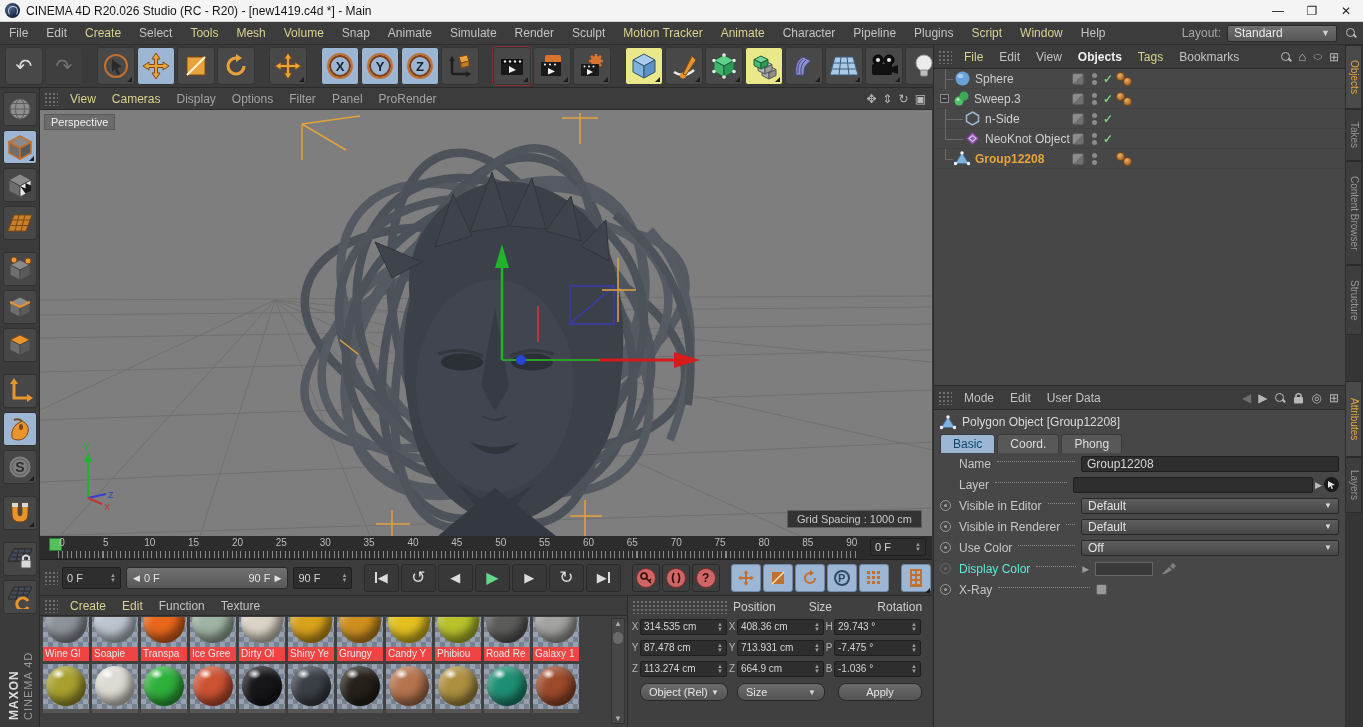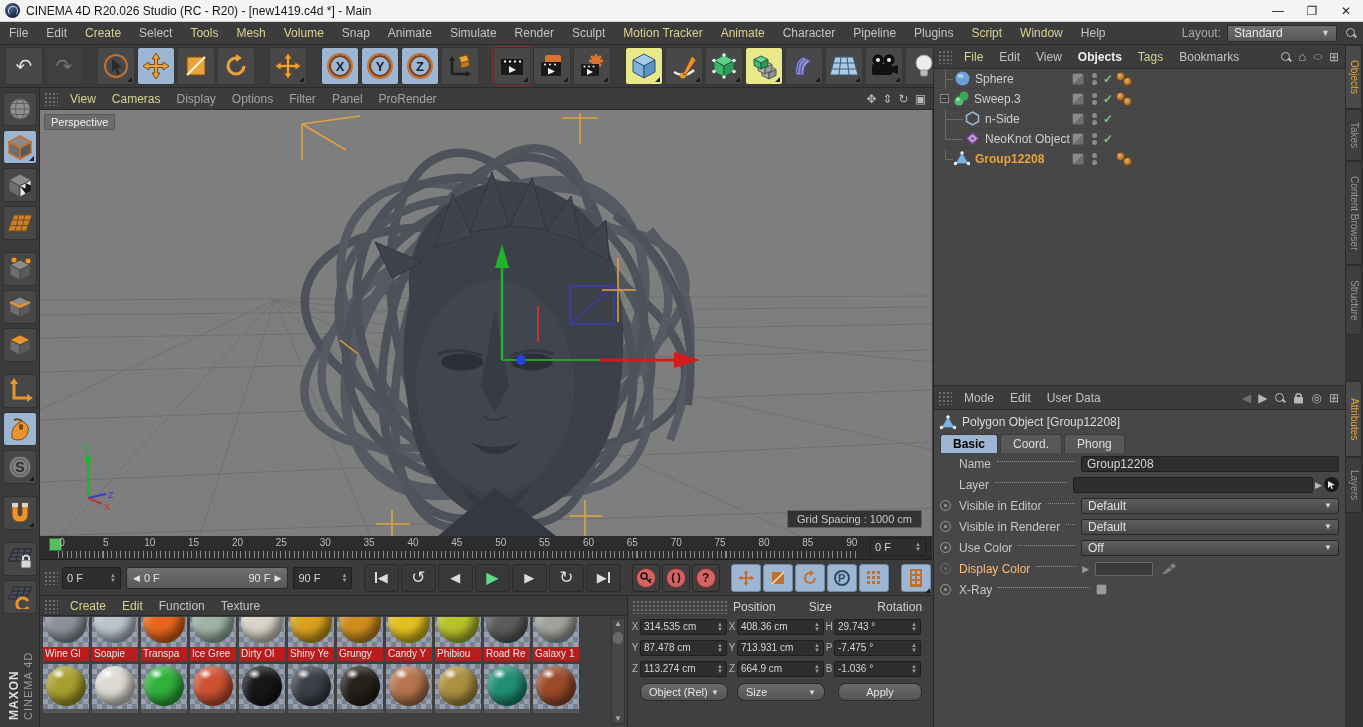--- a/index.html
+++ b/index.html
@@ -91,21 +91,21 @@
     linear-gradient(45deg,#97a0af 25%,#78818f 25%,#78818f 75%,#97a0af 75%);background-size:10px 10px;background-position:0 0,5px 5px}
   .mrow{display:flex;padding-left:2px}
   .mcell{width:46px;margin:1px 2px 0 1px;flex:none}
   .mthumb{height:30px;position:relative;overflow:hidden}
   .mthumb2{height:45px;position:relative;overflow:hidden}
   .ball{position:absolute;border-radius:50%;box-shadow:inset -5px -7px 9px rgba(0,0,0,.5),inset 4px 5px 7px rgba(255,255,255,.28)}
   .ball::after{content:"";position:absolute;left:16%;top:8%;width:32%;height:24%;border-radius:50%;
     background:radial-gradient(ellipse,rgba(255,255,255,.95),rgba(255,255,255,0) 72%)}
   .b1{width:42px;height:42px;left:2px;top:-16px}
   .b2{width:40px;height:40px;left:3px;top:2px}
-  .mlabel{height:14px;background:#b91c1c;color:#e6e6e6;font-size:10px;line-height:14px;padding:0 2px;overflow:hidden;white-space:nowrap}
+  .mlabel{height:14px;background:#ef4444;color:#e6e6e6;font-size:10px;line-height:14px;padding:0 2px;overflow:hidden;white-space:nowrap}
   .mstub{height:4px;background:#565656;margin-top:0px}
   #matscroll{position:absolute;right:2px;top:22px;width:14px;height:106px;background:#474747;border:1px solid #333;
     display:flex;flex-direction:column;align-items:center;font-size:8px;color:#aaa}
   #matscroll .thumb{width:10px;height:12px;background:#6a6a6a;border-radius:5px;margin-top:4px}
   
   #coords{position:absolute;left:628px;top:596px;width:304px;height:131px;background:#404040;padding:2px 4px 0 2px}
   #coords .hdr{display:flex;align-items:center;height:18px;color:#cfcfcf}
   #coords .hdr span{width:97px;padding-left:18px}
   .crow{display:flex;align-items:center;height:21px}
   .cfield{display:flex;align-items:center;width:97px}
@@ -131,30 +131,30 @@
   .vdots i{width:5px;height:5px;border-radius:50%;background:#8b8b8b}
   .chk{color:#7ec97e;font-size:12px;font-weight:bold}
   .mtags{display:flex}
   .mtag{width:9px;height:9px;border-radius:50%;background:radial-gradient(circle at 35% 30%,#e8b06a,#b06a23 75%);margin-left:-2px;border:1px solid #7d4a18}
   .guide{position:absolute;background:#6a6a6a}
   .expander{width:9px;height:9px;border:1px solid #8a8a8a;background:#3a3a3a;color:#cfcfcf;font-size:8px;line-height:7px;text-align:center}
   #am{position:absolute;left:933px;top:385px;width:412px;height:342px;background:#474747;border-left:1px solid #2a2a2a;border-top:1px solid #2a2a2a}
   #amobj{height:24px;display:flex;align-items:center;padding-left:6px;color:#dadada}
   #amtabs{display:flex;padding-left:6px;gap:2px}
   .atab{padding:2px 12px;background:#585858;border:1px solid #3a3a3a;border-bottom:none;border-radius:3px 3px 0 0;color:#dcdcdc}
-  .atab.on{background:#9cb6d4;color:#000000;font-weight:bold}
+  .atab.on{background:#9cb6d4;color:#0c4a6e;font-weight:normal}
   #amsec{height:18px;background:#383838;border-top:1px solid #2c2c2c;border-bottom:1px solid #2c2c2c;
     display:flex;align-items:center;padding-left:6px;color:#ececec;font-weight:bold}
   .arow{height:21px;display:flex;align-items:center;padding:0 6px;position:relative}
   .kcirc{width:11px;height:11px;border-radius:50%;border:1.5px solid #9a9a9a;margin-right:8px;flex:none;position:relative}
   .kcirc::after{content:"";position:absolute;left:2.5px;top:2.5px;width:3px;height:3px;border-radius:50%;background:#9a9a9a}
   .kcirc.dim{opacity:.4}
   .kblank{width:19px;flex:none}
   .albl{color:#c6c6c6;white-space:nowrap}
-  .albl.dim{color:#fdba74}
+  .albl.dim{color:#5eead4}
   .leader{flex:1;border-bottom:1px dotted #8a8a8a;margin:0 6px 4px 6px;min-width:8px}
   .afield{width:258px;height:16px;background:#2e2e2e;border:1px solid #1f1f1f;border-radius:2px;color:#d5d5d5;
     display:flex;align-items:center;padding:0 5px;flex:none}
   .addown{width:258px;height:16px;background:linear-gradient(#5e5e5e,#474747);border:1px solid #272727;border-radius:2px;
     color:#e2e2e2;display:flex;align-items:center;padding:0 6px;flex:none}
   .addown .car{margin-left:auto;font-size:8px;color:#d8d8d8}
   .colorbox{width:58px;height:14px;background:#3a3a3a;border:1px solid #666}
   .checkbox{width:11px;height:11px;background:#9a9a9a;border:1px solid #5c5c5c;border-radius:2px}
   
   #sidetabs{position:absolute;left:1345px;top:45px;width:18px;height:682px;background:#353535}

